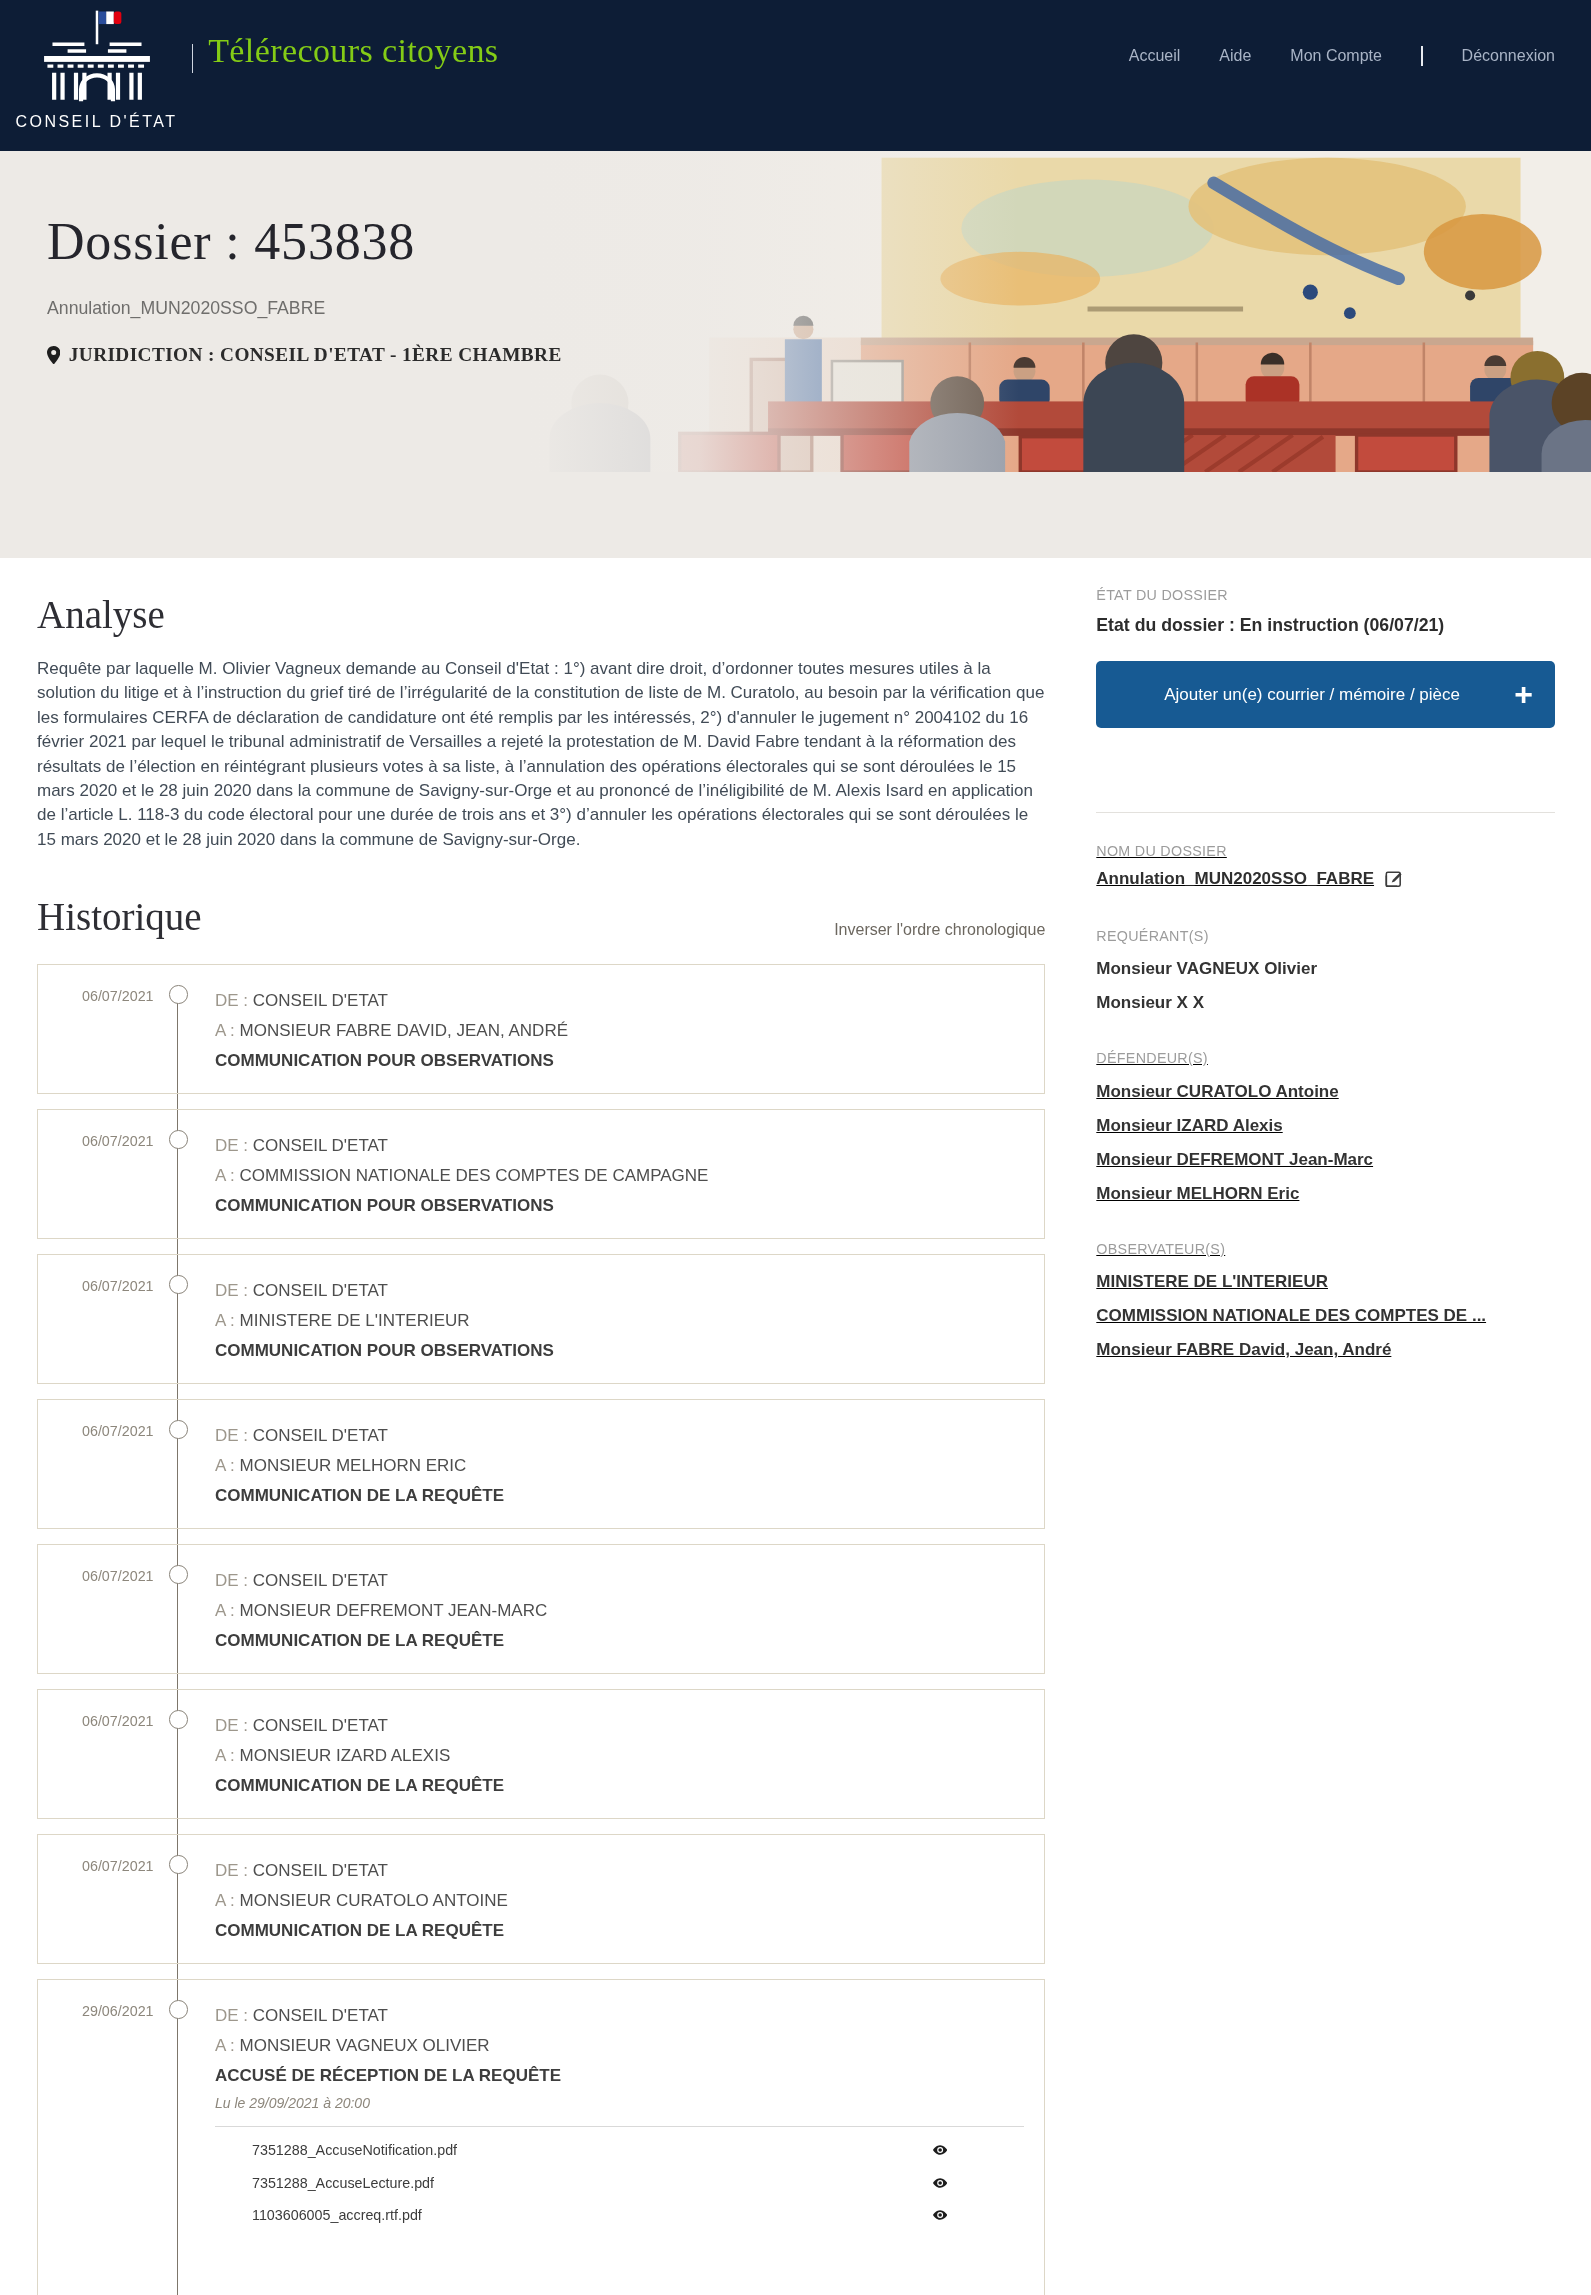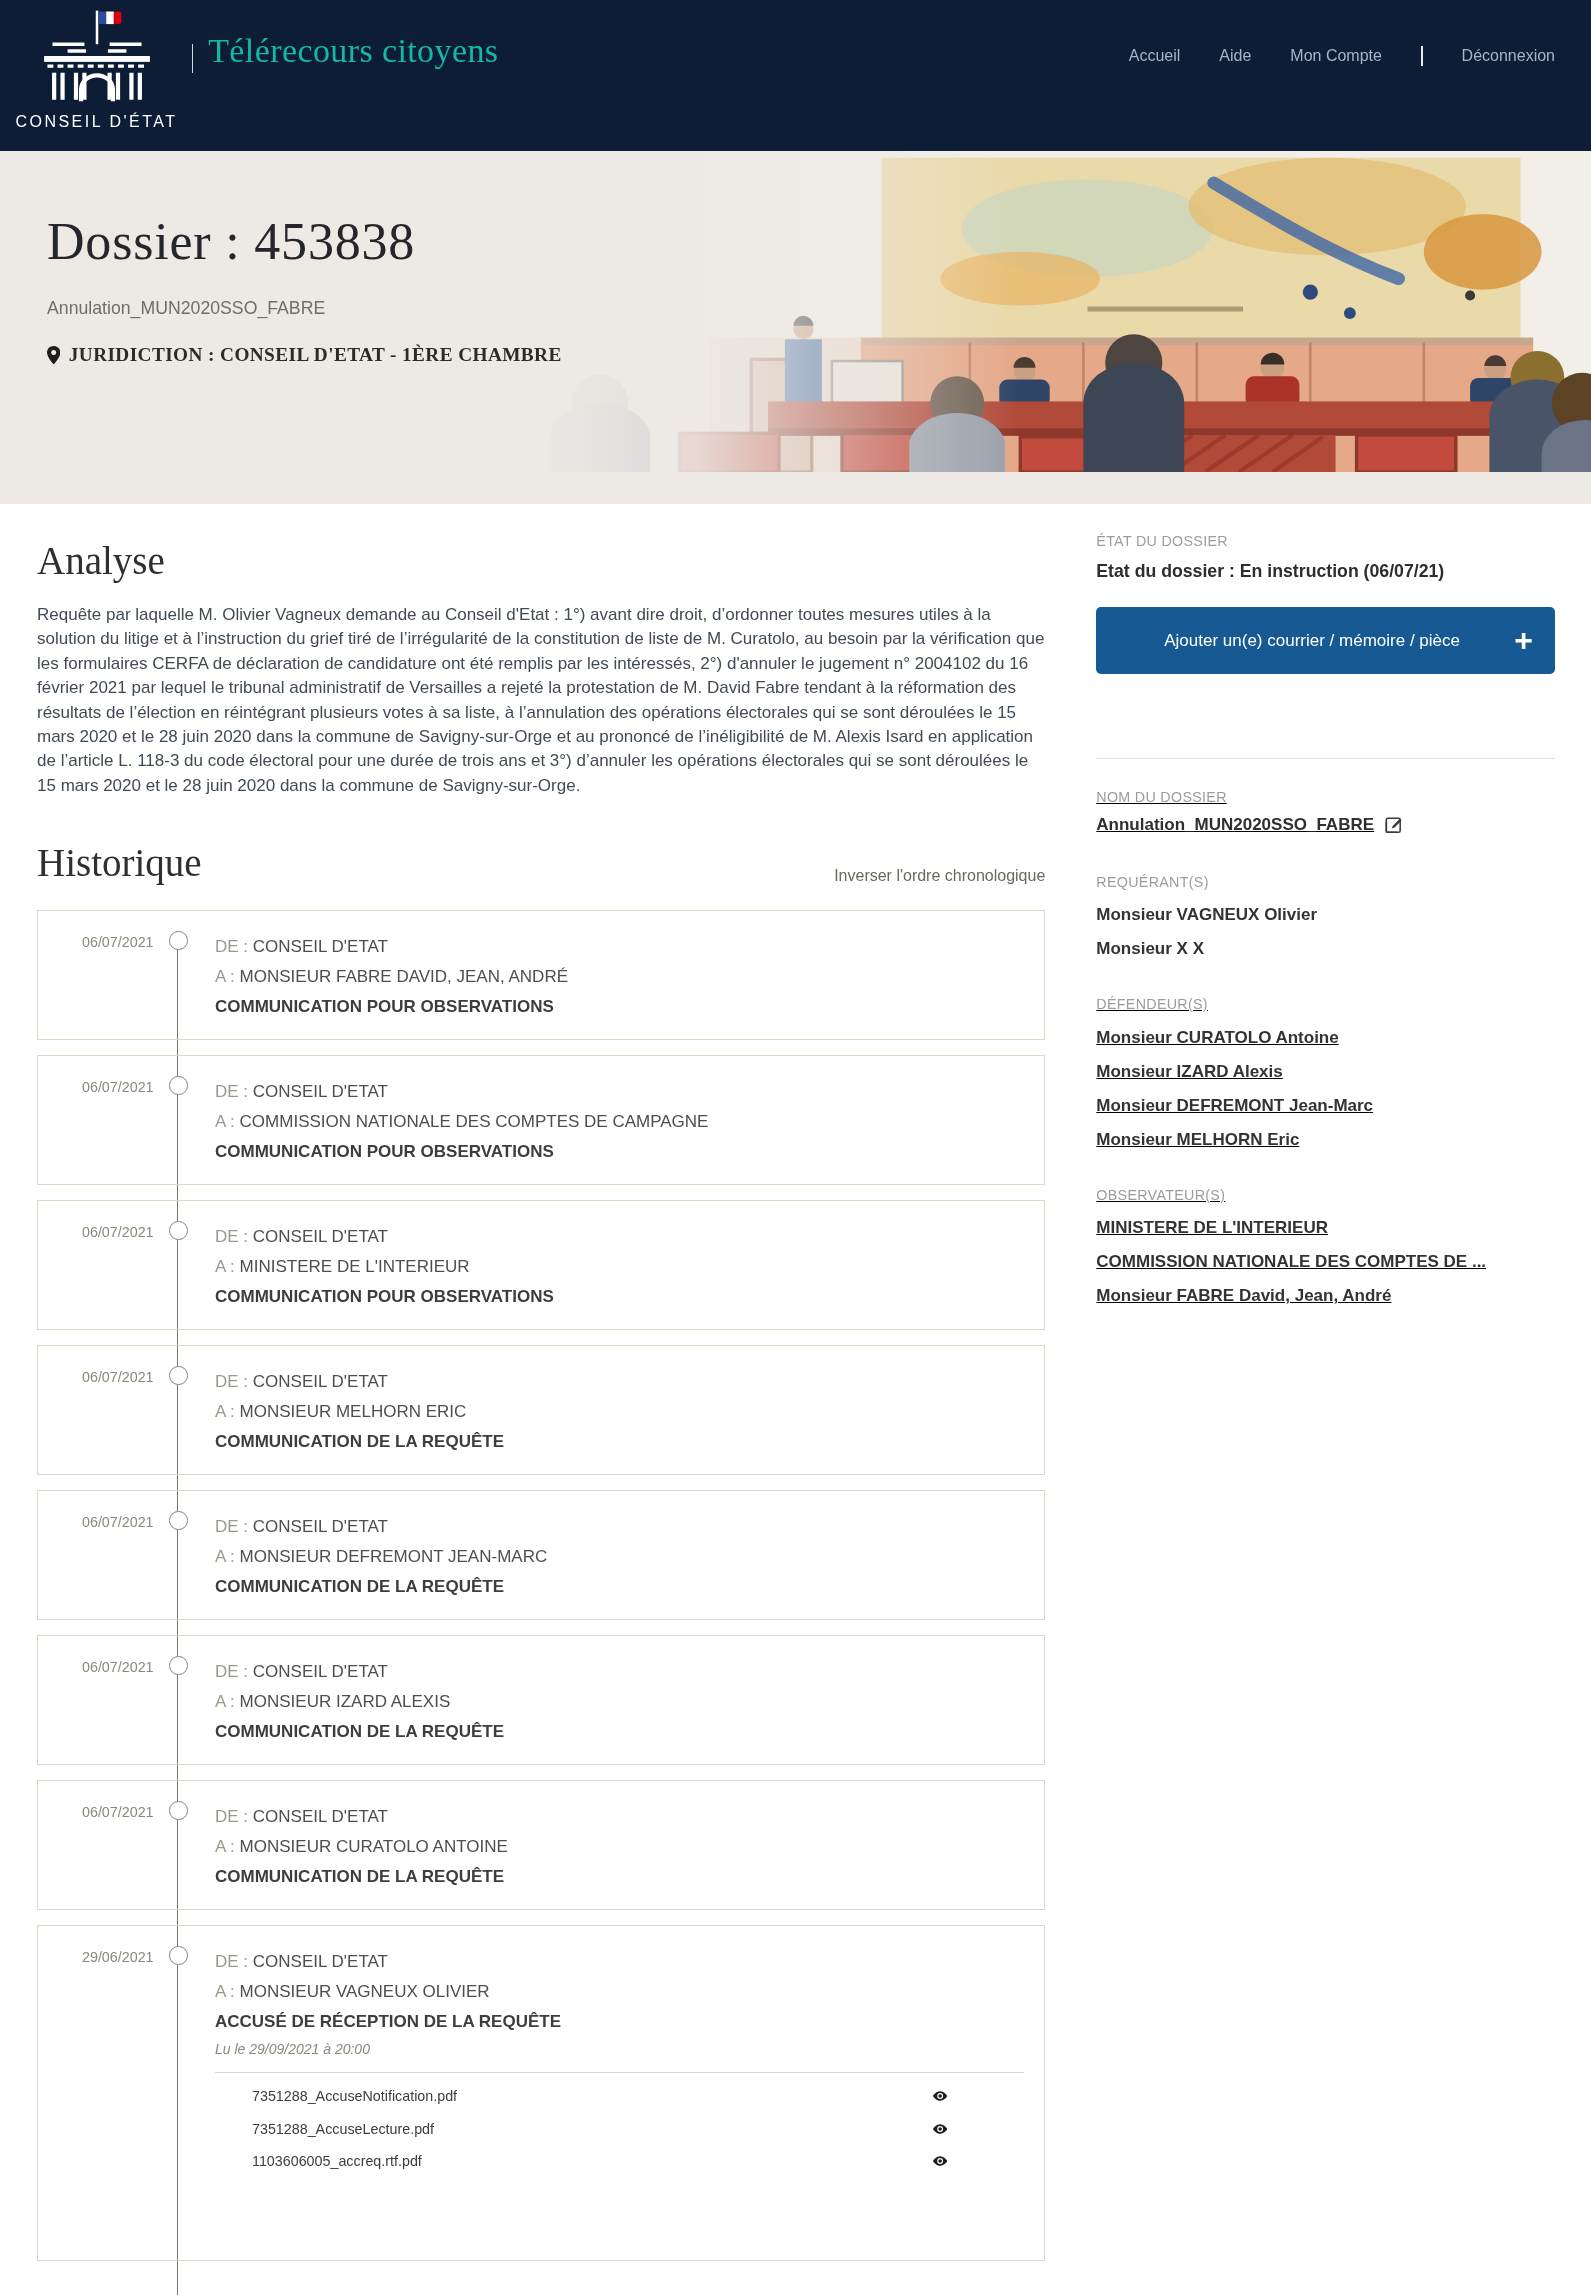--- a/index.html
+++ b/index.html
@@ -5,27 +5,27 @@
   * { margin:0; padding:0; box-sizing:border-box; }
   body { background:#fff; font-family:"Liberation Sans", sans-serif; }
   .page { width:1592px; height:2295px; overflow:hidden; position:relative; background:#fff; margin:0 auto; }
 
   
   .topbar { height:151px; background:#0d1d36; display:flex; justify-content:space-between; padding:0 37px 0 25px; }
   .brand { display:flex; align-items:flex-start; }
   .logo-block { display:flex; flex-direction:column; align-items:center; margin-top:6.7px; width:143px; }
   .org-name { color:#fff; font-size:16px; letter-spacing:2.5px; margin-top:5px; white-space:nowrap; font-weight:500; }
   .brand-sep { width:1.7px; height:29px; background:#cfd6e0; margin:44px 15px 0 23.5px; }
-  .app-title { color:#14b8a6; font-family:"Liberation Serif", serif; font-weight:400; font-size:34px; margin-top:32px; letter-spacing:0.4px; }
+  .app-title { color:#84cc16; font-family:"Liberation Serif", serif; font-weight:400; font-size:34px; margin-top:32px; letter-spacing:0.4px; }
   .nav { display:flex; gap:39px; margin-top:47px; align-items:flex-start; }
   .nav a { color:#a9b4c6; font-size:16px; text-decoration:none; }
   .nav-sep { width:1.7px; height:20px; background:#e8ebf0; margin-top:-0.8px; }
 
   
-  .hero { position:relative; height:353px; background:#edeae6; overflow:hidden; }
+  .hero { position:relative; height:407px; background:#edeae6; overflow:hidden; }
   .hero-art { position:absolute; top:0; right:0; width:1093px; height:321px; }
   .hero-fade { position:absolute; inset:0; background:linear-gradient(90deg,#edeae6 0%,#edeae6 33%,rgba(237,234,230,0.88) 44%,rgba(237,234,230,0) 64%); }
   .hero-text { position:absolute; left:47px; top:61px; }
   .hero-title { font-family:"Liberation Serif", serif; font-weight:400; font-size:52px; color:#25252c; letter-spacing:0.8px; }
   .hero-sub { margin-top:27px; font-size:17.7px; color:#6f6e6c; }
   .hero-jur { margin-top:25px; font-family:"Liberation Serif", serif; font-size:19.3px; color:#2b2b2b; display:flex; align-items:center; gap:8.4px; letter-spacing:0.4px;font-weight:bold; }
   .pin-icon svg { display:block; }
 
   
   .content { display:flex; padding:0 37px;gap:17px; }

